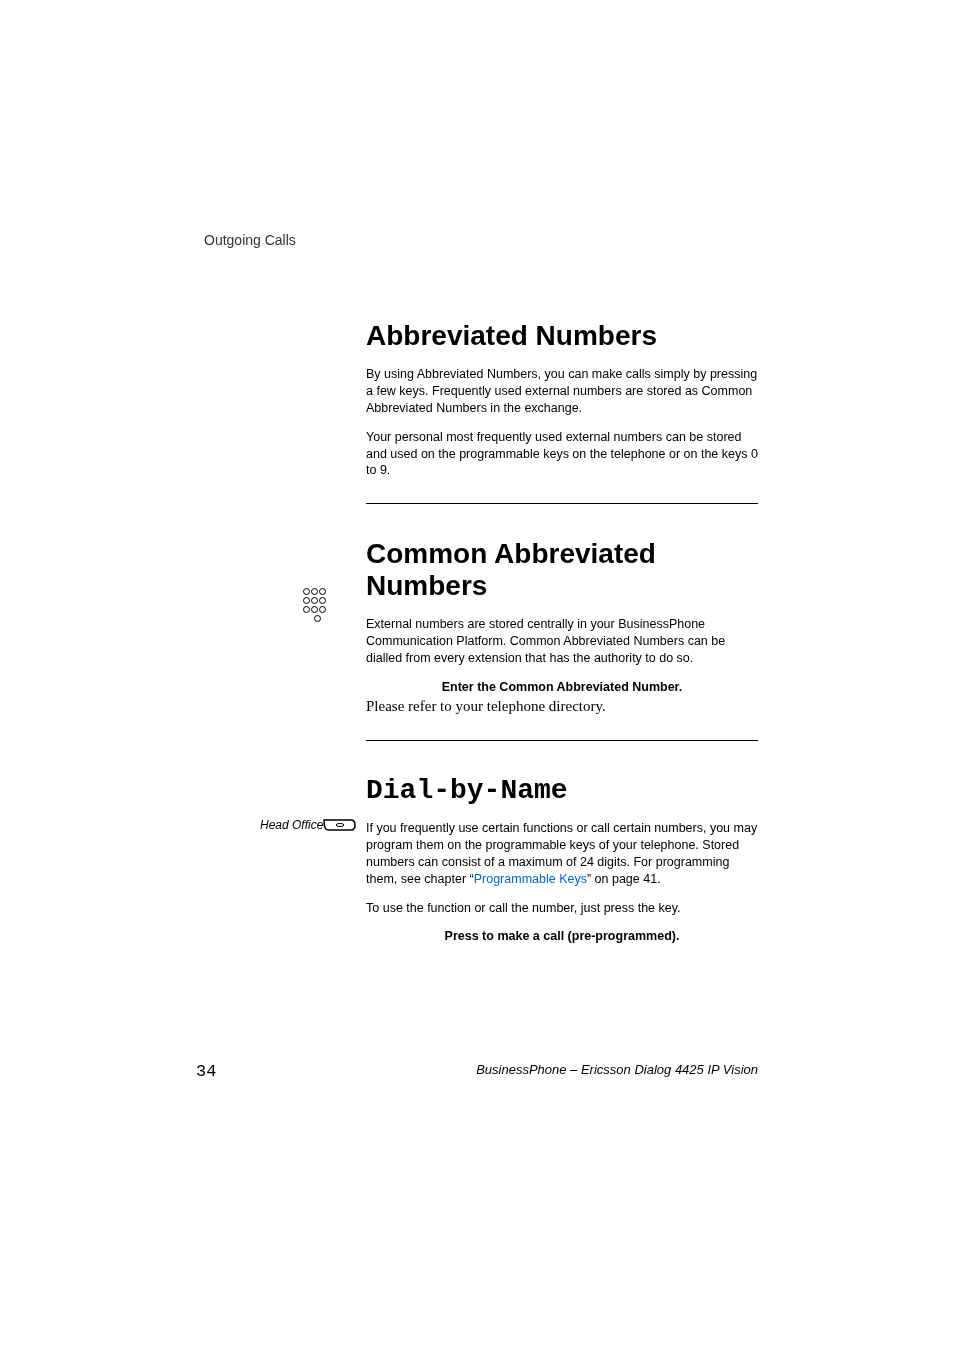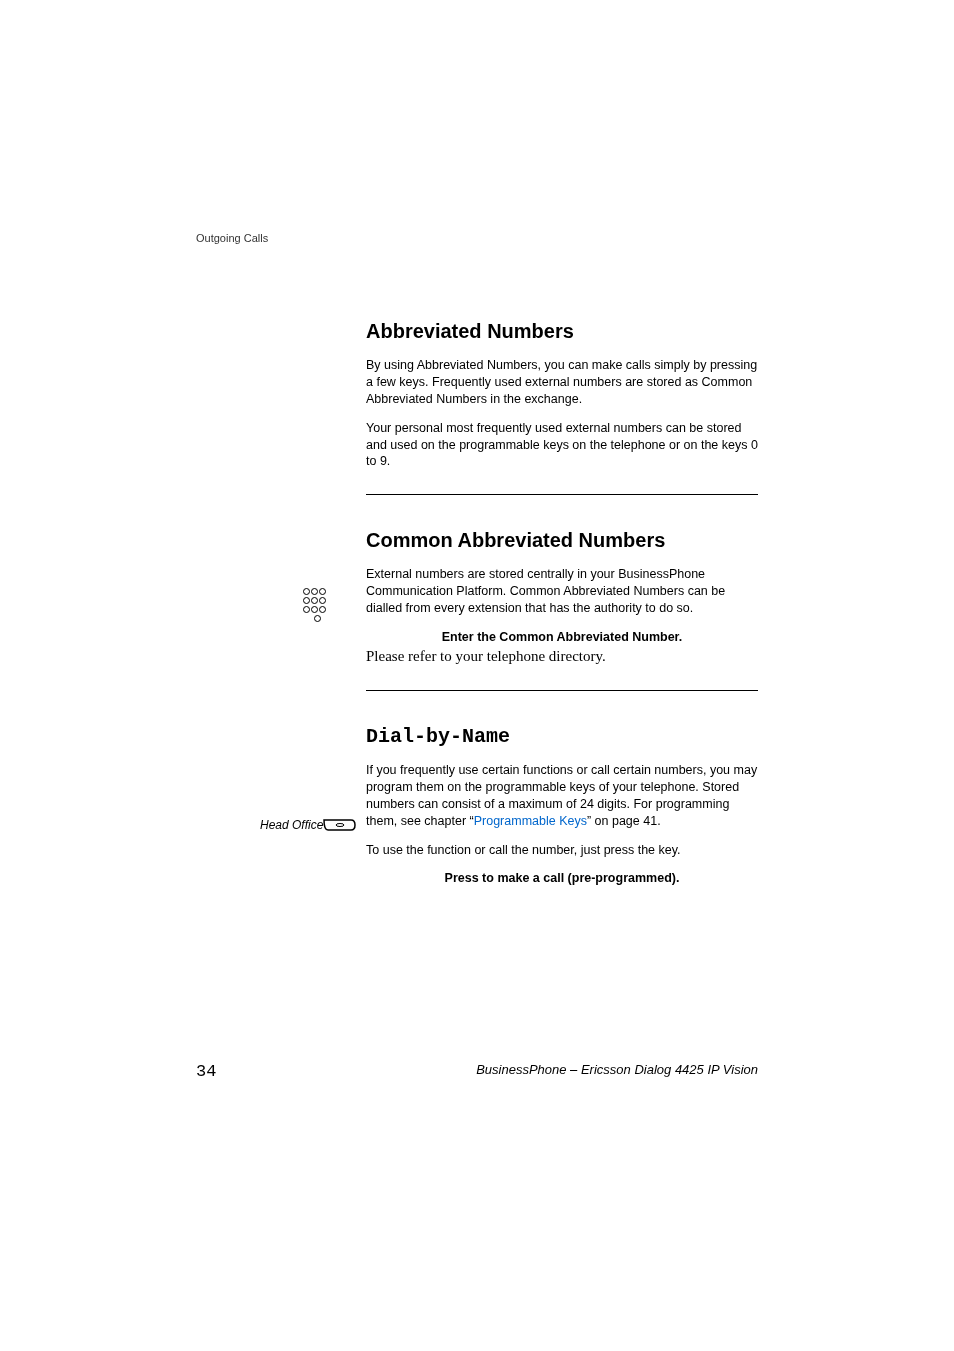--- a/index.html
+++ b/index.html
@@ -11,32 +11,32 @@
       width: 954px;
       height: 1351px;
       background: #ffffff;
       font-family: Arial, Helvetica, sans-serif;
       position: relative;
       color: #000000;
     }
     .page-header {
       position: absolute;
       top: 232px;
-      left: 196px;
-      font-size: 11px;
+      left: 204px;
+      font-size: 14px;
       color: #333;
     }
     .content {
       position: absolute;
       top: 320px;
       left: 366px;
       width: 392px;
     }
     .section-heading {
-      font-size: 20px;
+      font-size: 28px;
       font-weight: bold;
       margin-bottom: 14px;
     }
     .paragraph {
       font-size: 12.5px;
       line-height: 1.35;
       margin-bottom: 12px;
     }
     .divider {
       border: none;

